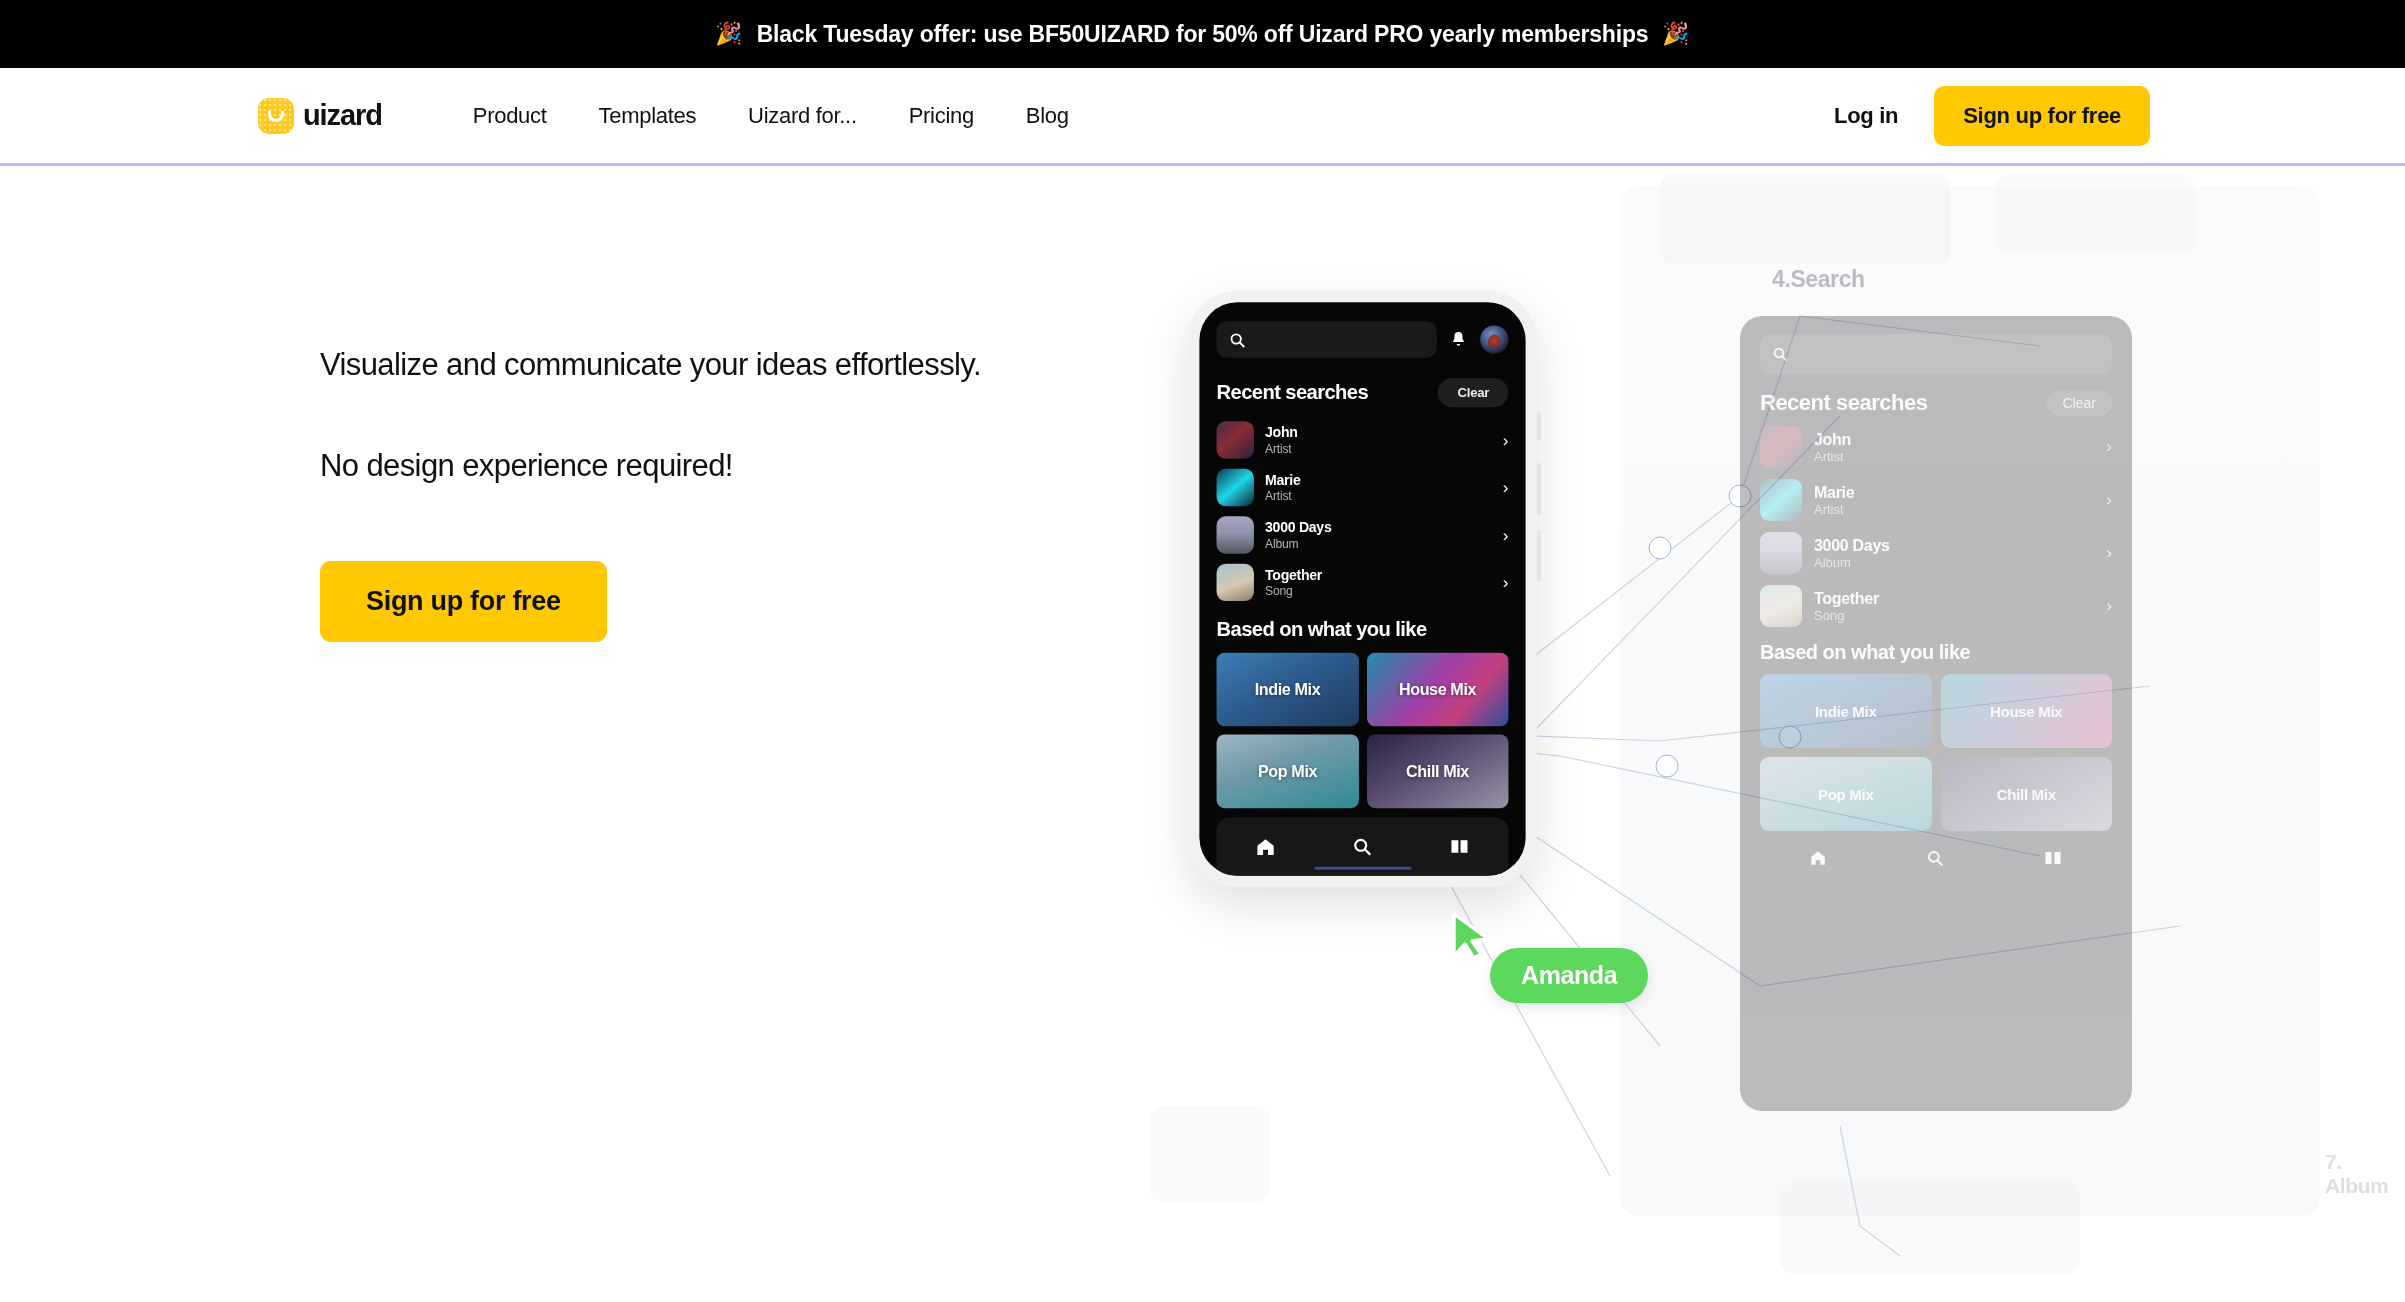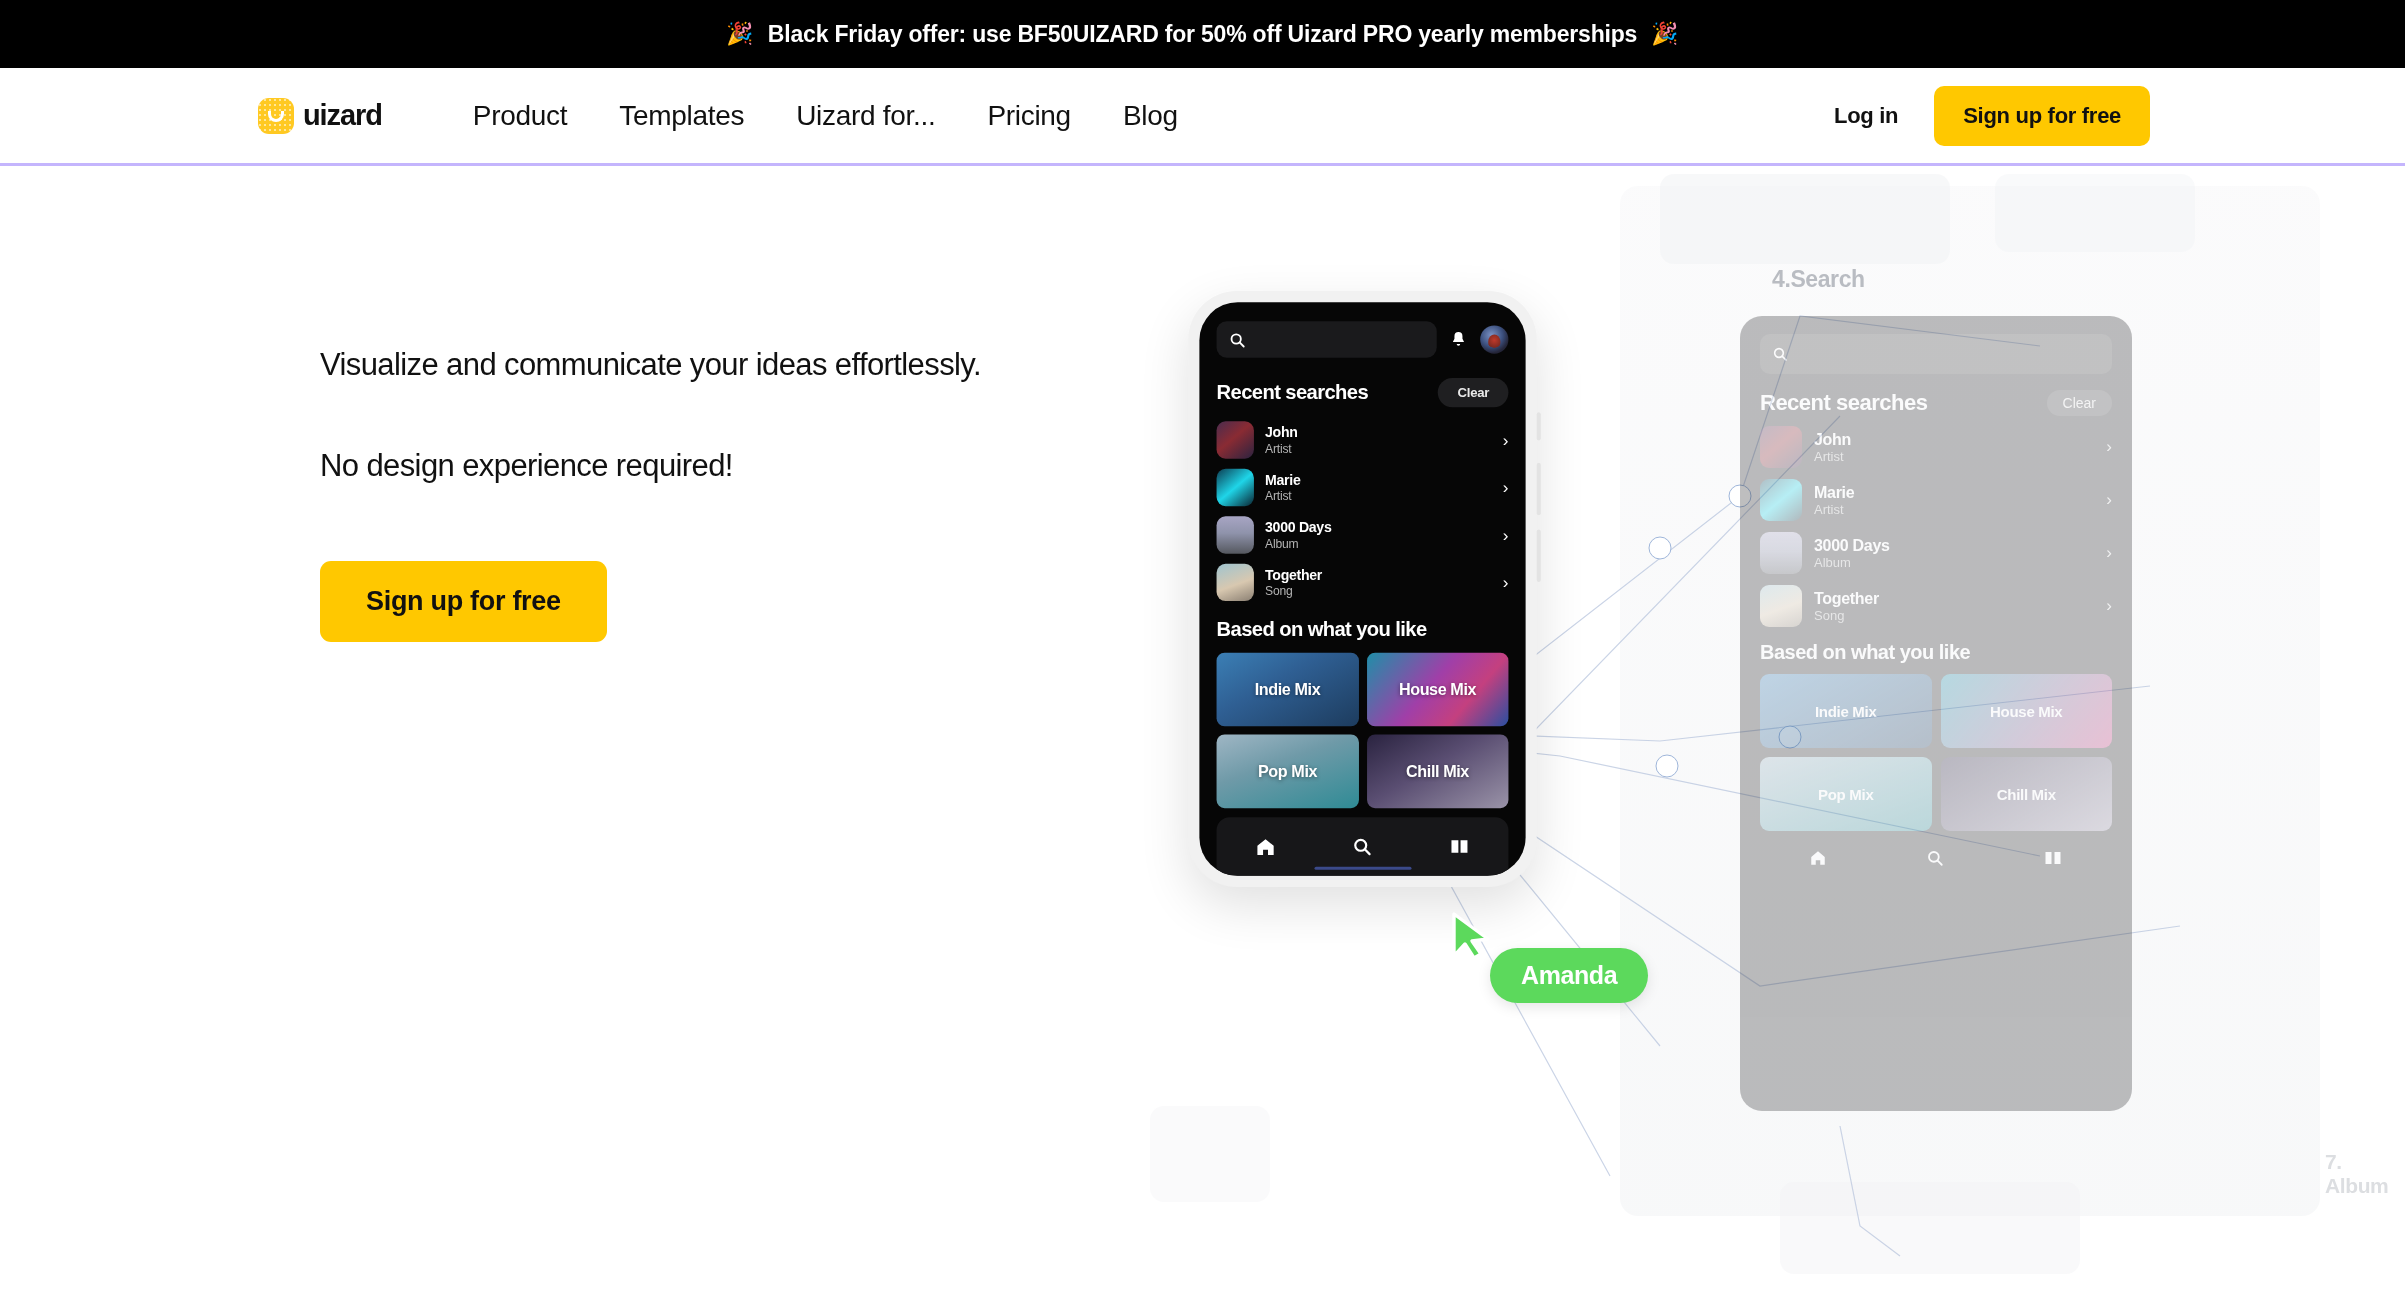--- a/index.html
+++ b/index.html
@@ -57,21 +57,21 @@
     border-radius: 0 0 9px 9px;
     margin-top: 2px;
   }
   .brand-name {
     font-size: 29px; font-weight: 800; color: #111111;
     letter-spacing: -1.1px;
   }
 
   .nav-links { display: flex; align-items: center; margin-left: 65px; gap: 0; }
   .nav-link {
-    font-size: 28px;
+    font-size: 22px;
     color: #111111;
     font-weight: 500;
     padding: 10px 26px;
     cursor: pointer;
     letter-spacing: -0.3px;
     white-space: nowrap;
   }
 
   .nav-right {
     margin-left: auto;
@@ -325,21 +325,21 @@
   .gc-pop   { background: linear-gradient(160deg,#9fb6c4,#2f8b95); }
   .gc-chill { background: linear-gradient(150deg,#2a2340,#9a93a8); }
 
   .icon-svg { display:block; }
 </style>
 </head>
 <body>
 
 <div class="promo-banner">
   <span class="promo-emoji">🎉</span>
-  <span class="promo-text">Black Friday offer: use BF50UIZARD for 50% off Uizard PRO yearly memberships</span>
+  <span class="promo-text">Black Tuesday offer: use BF50UIZARD for 50% off Uizard PRO yearly memberships</span>
   <span class="promo-emoji">🎉</span>
 </div>
 
 <header class="navbar">
 
   <div class="brand">
     <span class="brand-mark">
       <span class="smile"></span>
     </span>
     <span class="brand-name">uizard</span>

